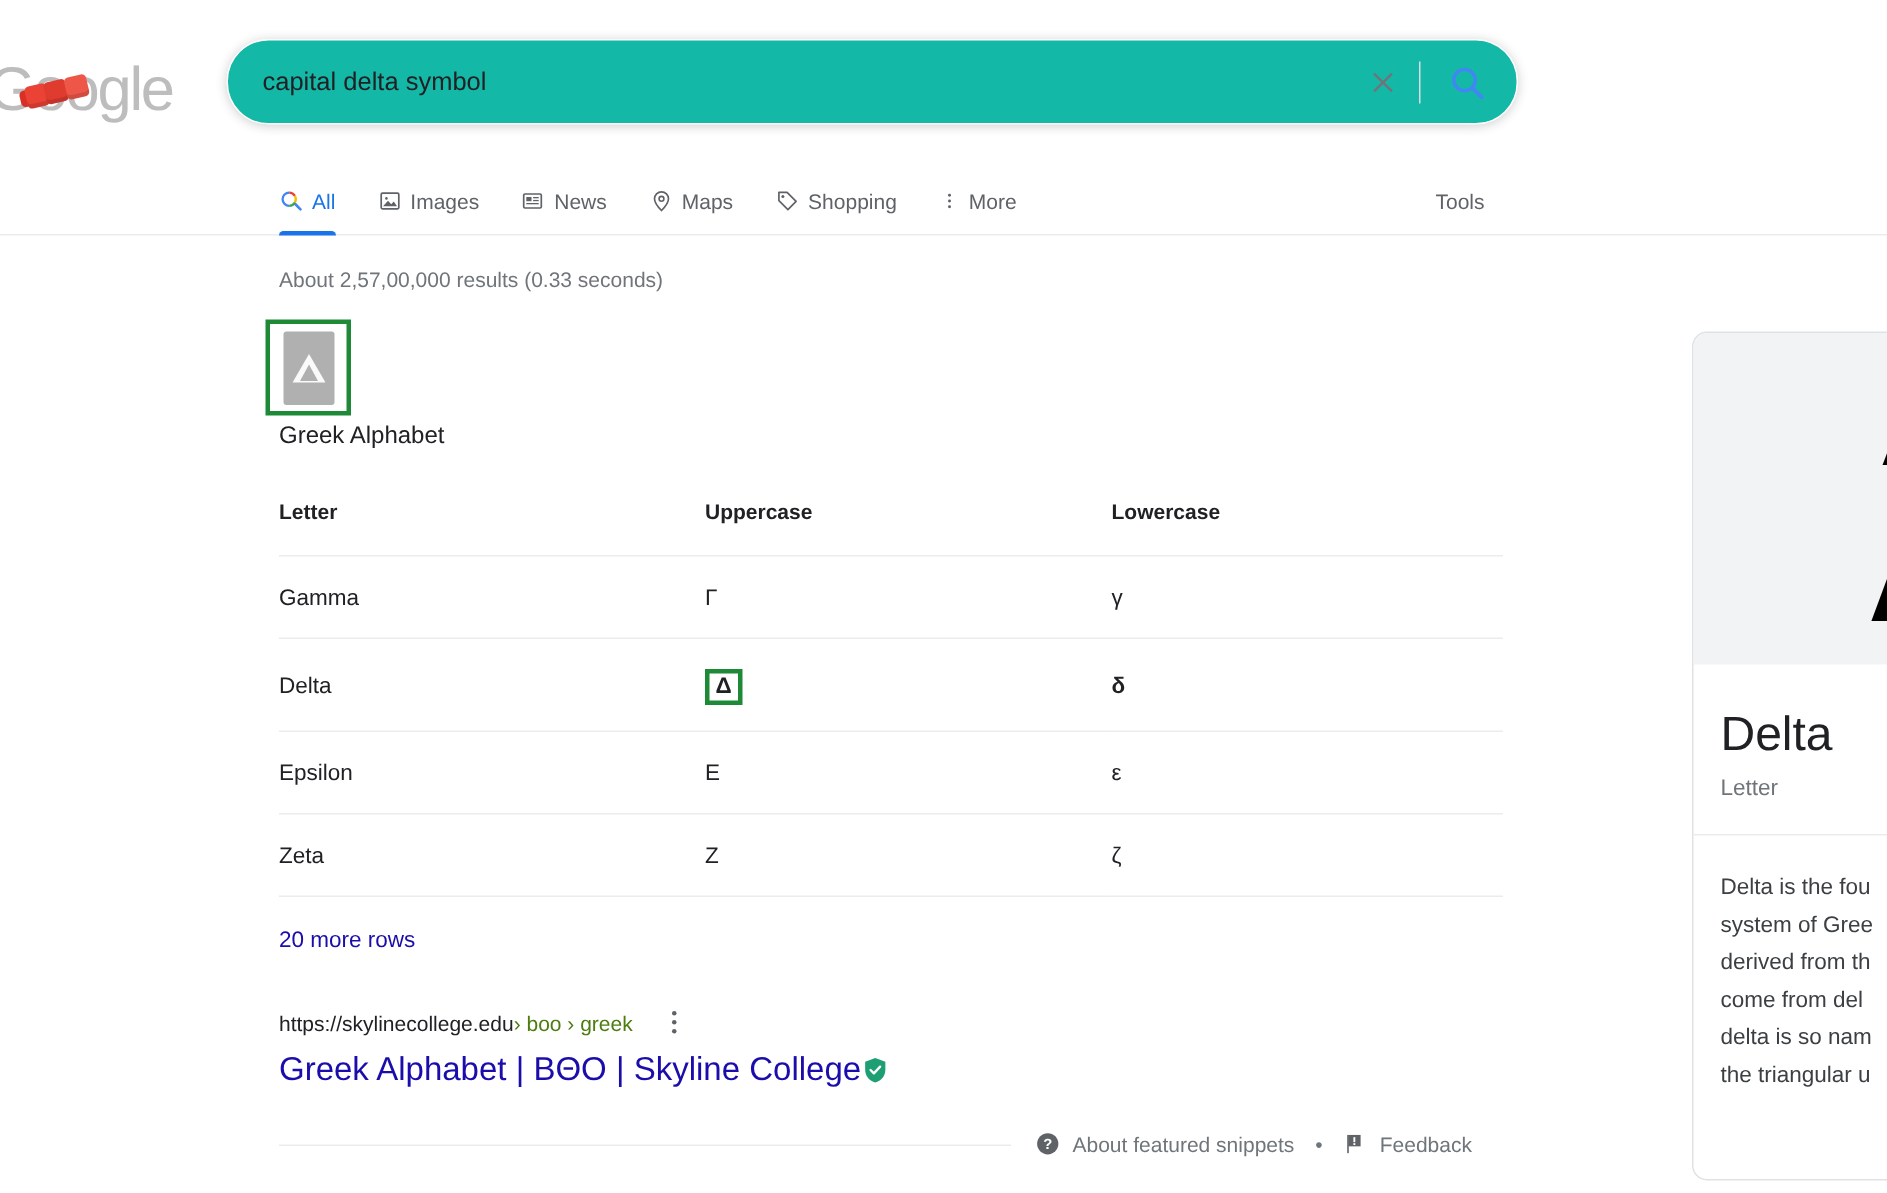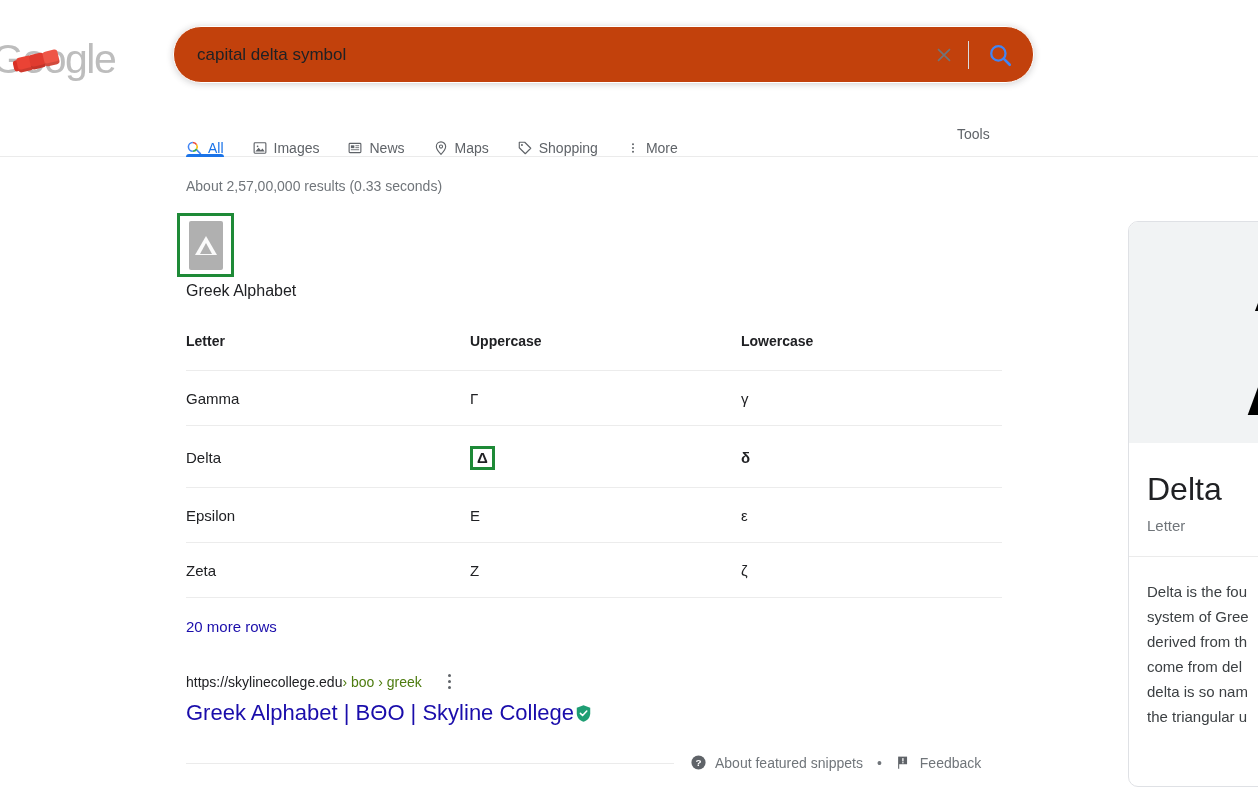--- a/index.html
+++ b/index.html
@@ -61,25 +61,25 @@
     top: 4px;
     width: 8px;
     height: 11px;
     background: #d93025;
     border-radius: 3px 1px 1px 3px;
   }
 
   
   #searchbar {
     position: absolute;
-    left: 173px;
+    left: 151px;
     top: 26px;
     width: 861px;
     height: 57px;
-    background: #c2410c;
+    background: #14b8a6;
     border: 1px solid #ffffff;
     border-radius: 28px;
     box-shadow: 0 1px 7px rgba(32,33,36,.22);
     box-sizing: border-box;
     display: flex;
     align-items: center;
   }
   #searchbar .query {
     flex: 1;
     border: none;
@@ -132,21 +132,21 @@
   #navtabs {
     position: absolute;
     left: 186px;
     top: 0;
     display: flex;
     align-items: center;
     height: 44px;
   }
   .navtab {
     display: flex;
-    align-items: flex-end;
+    align-items: center;
     height: 44px;
     margin-right: 28px;
     font-size: 14px;
     color: #5f6368;
     cursor: pointer;
     position: relative;
     white-space: nowrap;
   }
   .navtab .ico {
     display: inline-flex;

